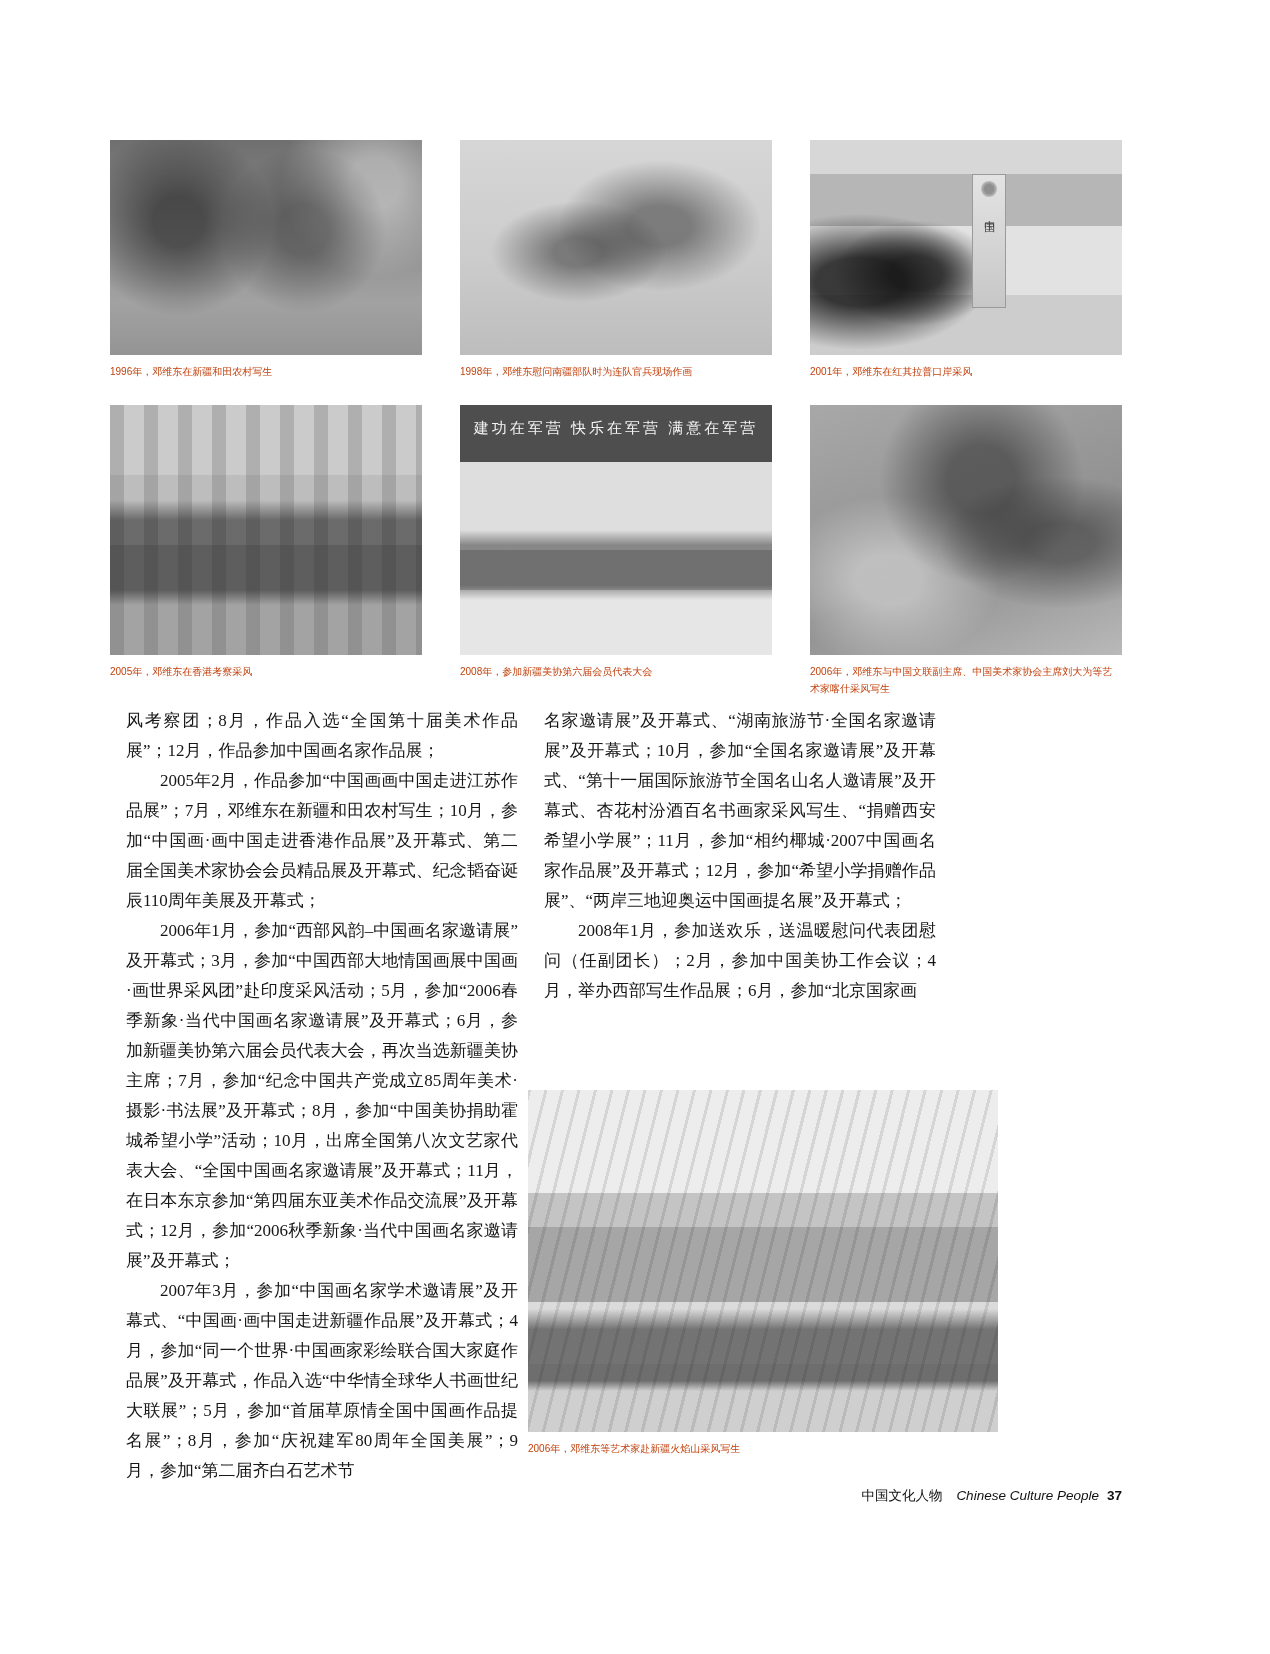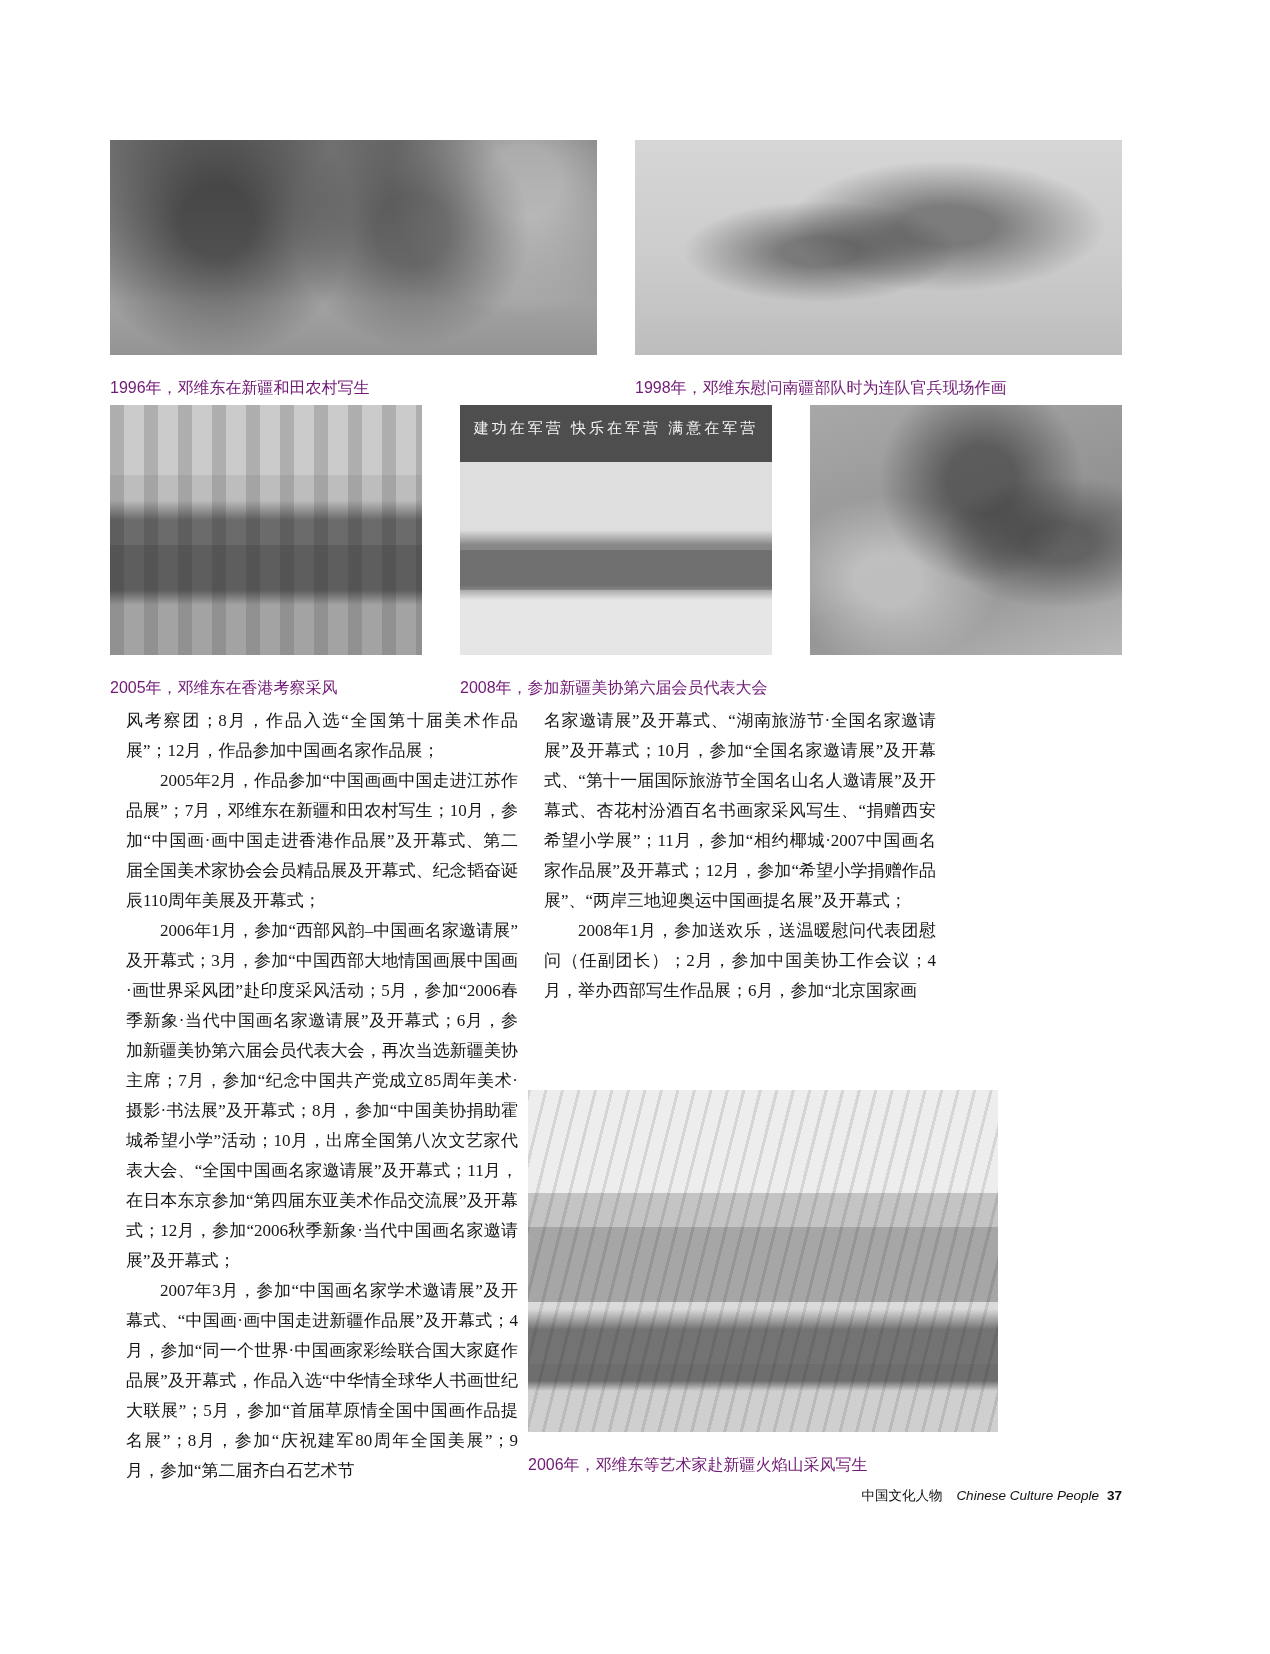--- a/index.html
+++ b/index.html
@@ -11,23 +11,23 @@
   }
   
   .photo-row { position:absolute; left:110px; width:1012px; display:flex; gap:38px; }
   .row1 { top:140px; }
   .row2 { top:405px; }
   .photo-card { flex:1; min-width:0; }
   .photo { position:relative; width:100%; overflow:hidden; background:#b5b5b5; }
   .row1 .photo { height:215px; }
   .row2 .photo { height:250px; }
   figcaption {
-    margin-top:24px;
+    margin-top:8px;
     font-family:"Liberation Sans","DejaVu Sans",sans-serif;
-    font-size:16px; line-height:17px; color:#701a75;
+    font-size:10px; line-height:17px; color:#c2410c;
   }
   
   .ph1 { background:
     radial-gradient(circle at 22% 38%, rgba(25,25,25,.55) 0 9%, transparent 34%),
     radial-gradient(circle at 62% 42%, rgba(45,45,45,.45) 0 11%, transparent 36%),
     radial-gradient(circle at 85% 20%, rgba(230,230,230,.5) 0 8%, transparent 30%),
     linear-gradient(180deg,#6f6f6f 0%,#8e8e8e 45%,#a2a2a2 75%,#949494 100%); }
   .ph2 { background:
     radial-gradient(ellipse at 38% 52%, rgba(40,40,40,.5) 0 9%, transparent 32%),
     radial-gradient(ellipse at 64% 40%, rgba(55,55,55,.55) 0 11%, transparent 36%),
@@ -98,35 +98,45 @@
 
   <div class="photo-row row1">
     <figure class="photo-card">
       <div class="photo ph1"></div>
       <figcaption>1996年，邓维东在新疆和田农村写生</figcaption>
     </figure>
     <figure class="photo-card">
       <div class="photo ph2"></div>
       <figcaption>1998年，邓维东慰问南疆部队时为连队官兵现场作画</figcaption>
     </figure>
+    <figure class="photo-card">
+      <div class="photo ph3">
+        <div class="border-marker">
+          <div class="emblem"></div>
+          <span class="marker-text">中国</span>
+        </div>
+      </div>
+      <figcaption>2001年，邓维东在红其拉普口岸采风</figcaption>
+    </figure>
   </div>
 
   <div class="photo-row row2">
     <figure class="photo-card">
       <div class="photo ph4"></div>
       <figcaption>2005年，邓维东在香港考察采风</figcaption>
     </figure>
     <figure class="photo-card">
       <div class="photo ph5">
         <div class="banner-text">建功在军营  快乐在军营  满意在军营</div>
       </div>
       <figcaption>2008年，参加新疆美协第六届会员代表大会</figcaption>
     </figure>
     <figure class="photo-card">
       <div class="photo ph6"></div>
+      <figcaption>2006年，邓维东与中国文联副主席、中国美术家协会主席刘大为等艺术家喀什采风写生</figcaption>
     </figure>
   </div>
 
   <div class="col col-left">
     <p class="cont">风考察团；8月，作品入选“全国第十届美术作品展”；12月，作品参加中国画名家作品展；</p>
     <p>2005年2月，作品参加“中国画画中国走进江苏作品展”；7月，邓维东在新疆和田农村写生；10月，参加“中国画·画中国走进香港作品展”及开幕式、第二届全国美术家协会会员精品展及开幕式、纪念韬奋诞辰110周年美展及开幕式；</p>
     <p>2006年1月，参加“西部风韵–中国画名家邀请展”及开幕式；3月，参加“中国西部大地情国画展中国画·画世界采风团”赴印度采风活动；5月，参加“2006春季新象·当代中国画名家邀请展”及开幕式；6月，参加新疆美协第六届会员代表大会，再次当选新疆美协主席；7月，参加“纪念中国共产党成立85周年美术·摄影·书法展”及开幕式；8月，参加“中国美协捐助霍城希望小学”活动；10月，出席全国第八次文艺家代表大会、“全国中国画名家邀请展”及开幕式；11月，在日本东京参加“第四届东亚美术作品交流展”及开幕式；12月，参加“2006秋季新象·当代中国画名家邀请展”及开幕式；</p>
     <p>2007年3月，参加“中国画名家学术邀请展”及开幕式、“中国画·画中国走进新疆作品展”及开幕式；4月，参加“同一个世界·中国画家彩绘联合国大家庭作品展”及开幕式，作品入选“中华情全球华人书画世纪大联展”；5月，参加“首届草原情全国中国画作品提名展”；8月，参加“庆祝建军80周年全国美展”；9月，参加“第二届齐白石艺术节</p>
   </div>
 

